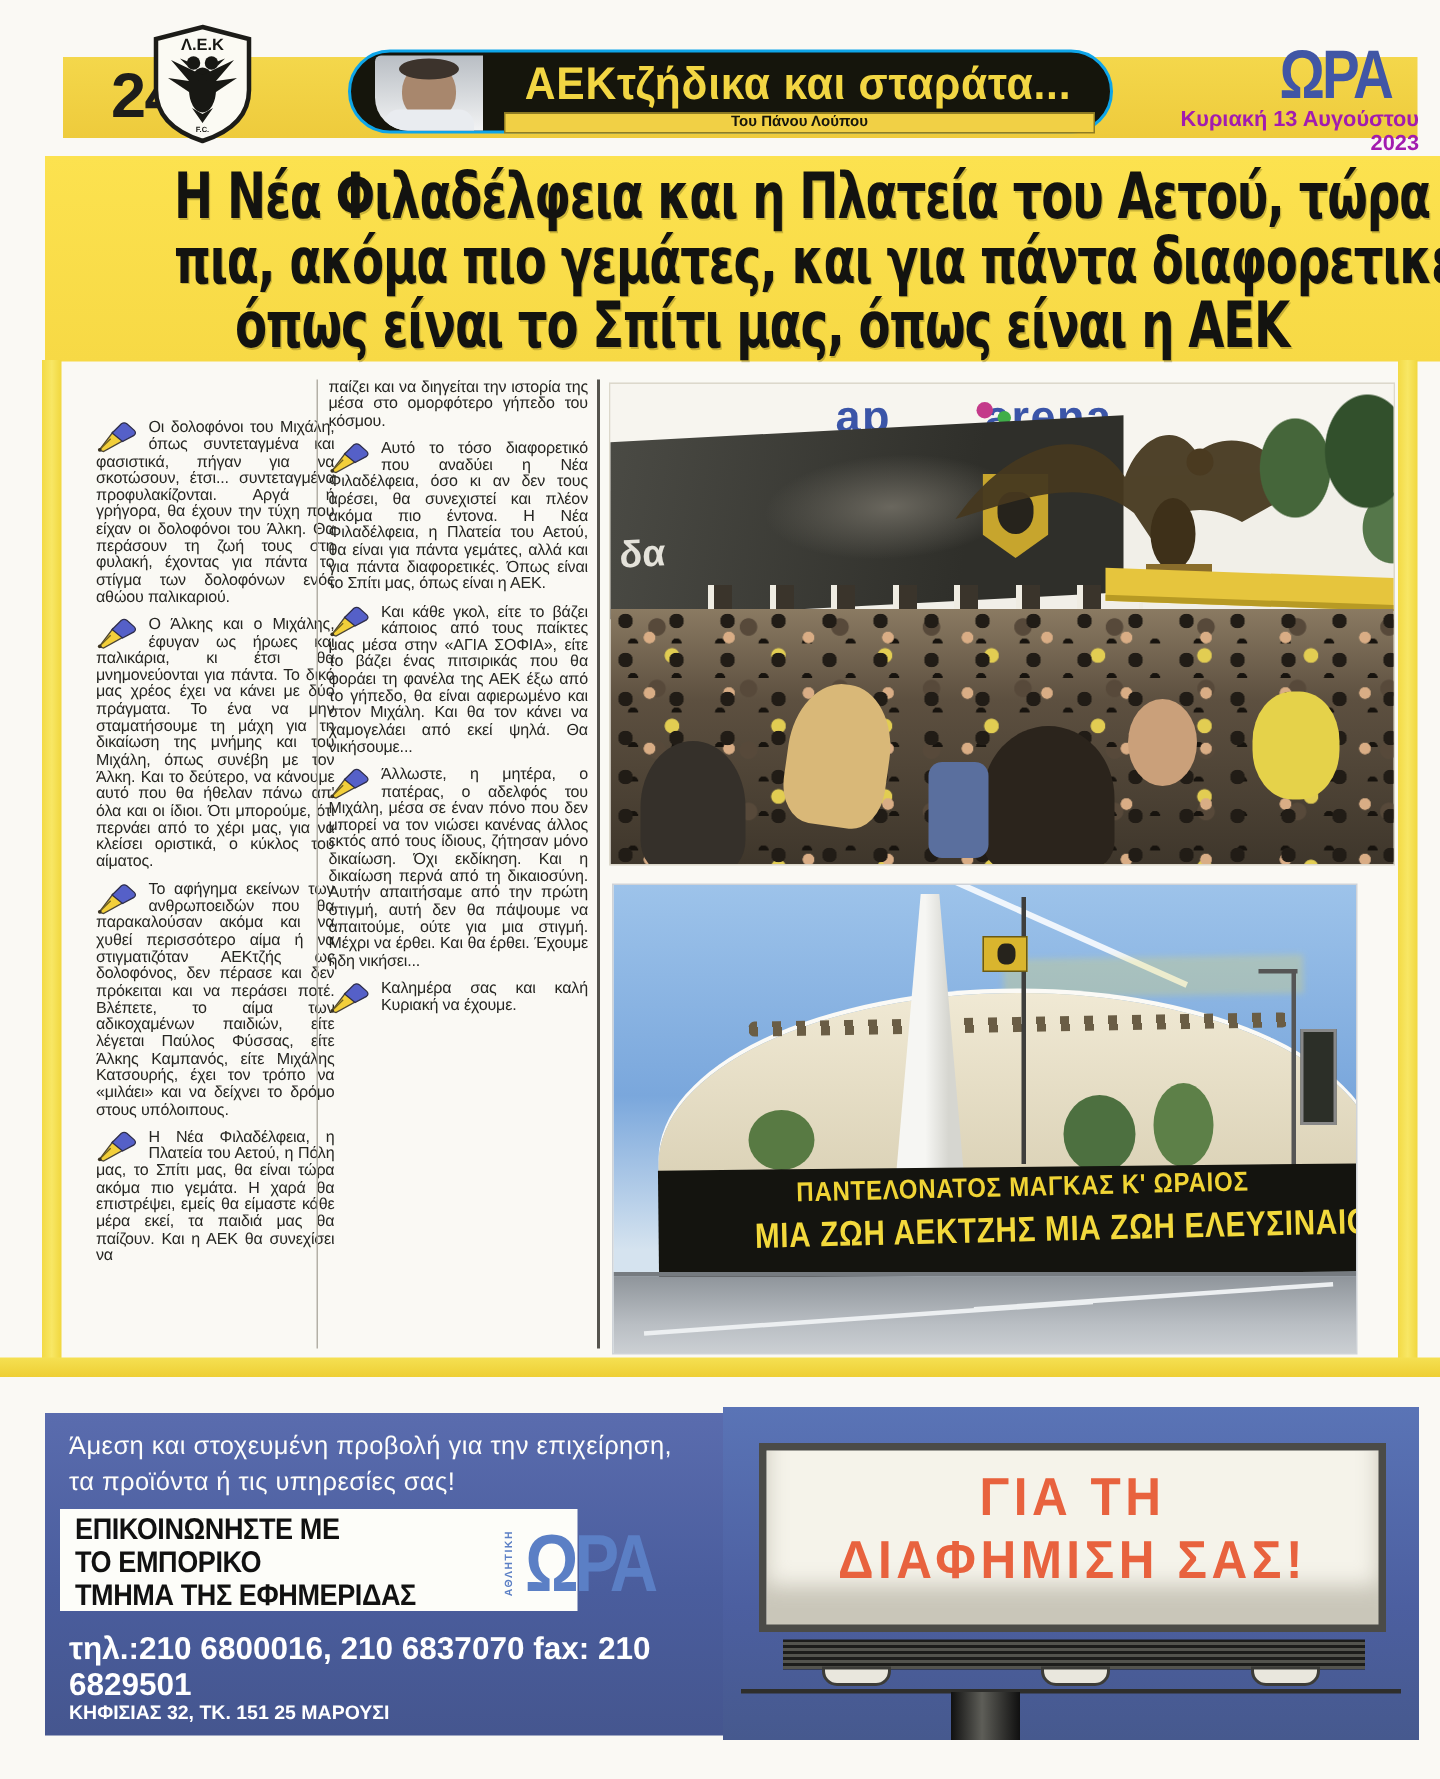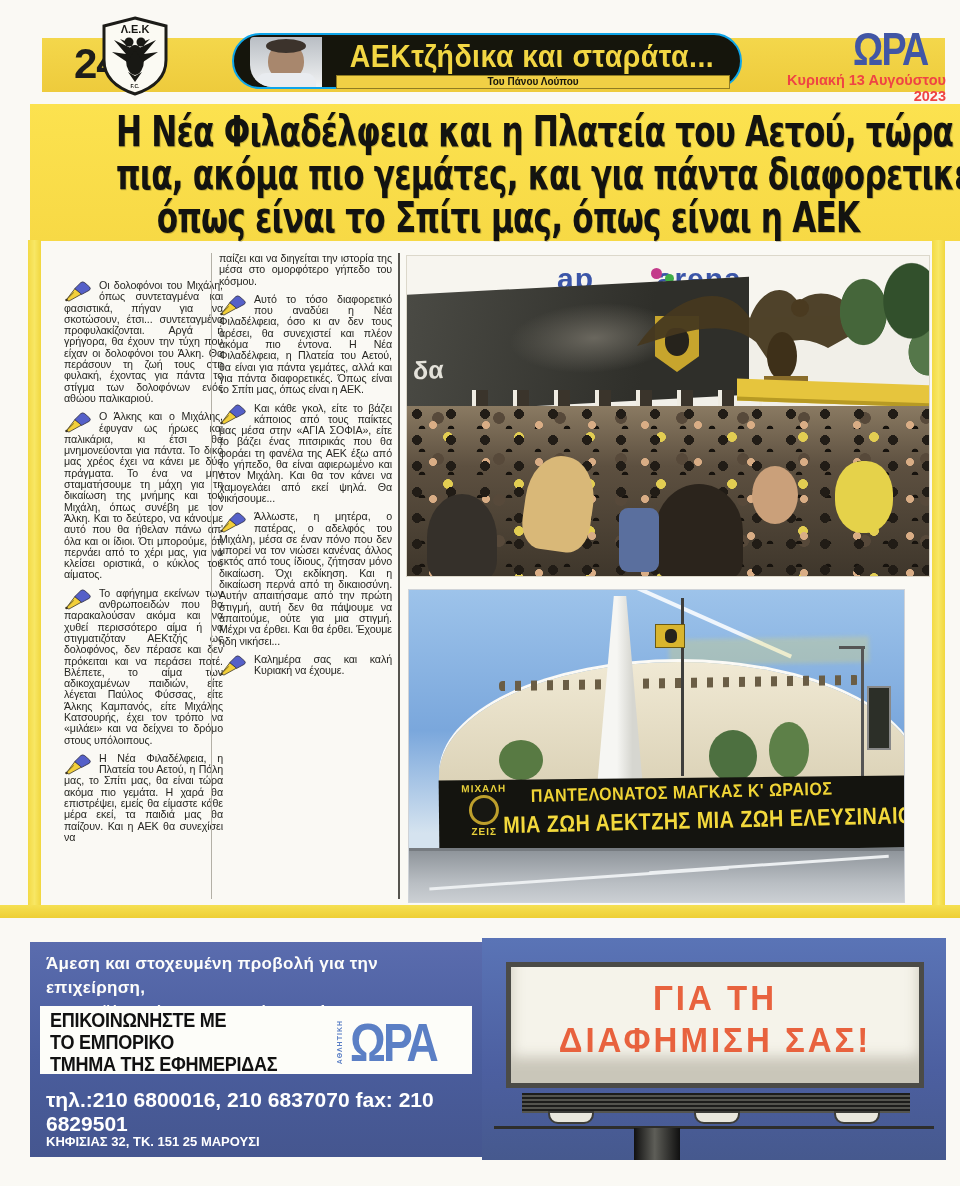--- a/index.html
+++ b/index.html
@@ -18,21 +18,21 @@
      background:linear-gradient(180deg,#b9bec4 0%,#d8dbde 55%,#f2f3f4 100%); overflow:hidden; }
   .avatar .head { position:absolute; left:18px; top:5px; width:36px; height:38px; border-radius:50% 50% 46% 46%; background:#a8876d; }
   .avatar .hair { position:absolute; left:16px; top:2px; width:40px; height:14px; border-radius:50%; background:#3c332c; }
   .avatar .shirt { position:absolute; left:6px; top:36px; width:60px; height:16px; border-radius:10px 10px 0 0; background:#e9ecf0; }
   .masthead-title { position:absolute; left:102px; top:5px; width:400px; text-align:center;
      font-size:29px; font-weight:bold; color:#f2d643; letter-spacing:.5px; transform:scale(.98,1.05); transform-origin:left top; white-space:nowrap; }
   .byline-bar { position:absolute; left:102px; top:40px; width:394px; height:14px; background:#f1d045; border:1px solid #8f7c23; }
   .byline-bar span { display:block; text-align:center; font-size:10px; font-weight:bold; color:#15150c; line-height:12px; }
   .ora-logo-top { position:absolute; left:853px; top:24px; font-size:41px; font-weight:bold; color:#4156a5; letter-spacing:-2px;
      transform:scale(.92,1.12); transform-origin:left top; }
-  .date-line { position:absolute; left:756px; top:72px; width:190px; text-align:right; font-size:14.5px; font-weight:bold; color:#ef4444; }
+  .date-line { position:absolute; left:756px; top:72px; width:190px; text-align:right; font-size:14.5px; font-weight:bold; color:#a21caf; }
 
   
   .headline-block { position:absolute; left:30px; top:104px; width:956px; height:137px;
      background:linear-gradient(180deg,#fce24f,#f7d945); padding-top:6px; }
   .headline-line { text-align:center; font-family:"DejaVu Sans", sans-serif; font-weight:bold; font-size:38px; line-height:43px;
      color:#131310; letter-spacing:-1px; transform:scale(.82,1.12); transform-origin:center; white-space:nowrap; text-shadow:1px 1px 0 rgba(60,50,0,.25); }
 
   
   .strip { position:absolute; background:linear-gradient(90deg,#f3da45,#f8e765,#f1d73e); }
   .strip-left  { left:28px; top:240px; width:13px; height:678px; }
@@ -119,22 +119,22 @@
   .p2-g2 { position:absolute; left:64px; top:32px; width:405px; font-size:21px; font-weight:bold; color:#f3d93c;
      letter-spacing:.5px; transform:rotate(-.8deg) scale(.94,1.12); transform-origin:left top; white-space:nowrap; }
   .p2-road { position:absolute; left:0; top:258px; width:497px; height:56px;
      background:linear-gradient(180deg,#8f959b 0%,#b9bec3 60%,#cdd1d5 100%); border-top:3px solid #767b80; }
   .p2-lane1 { position:absolute; left:20px; top:26px; width:300px; height:3px; background:#eceff1; transform:rotate(-4deg); }
   .p2-lane2 { position:absolute; left:240px; top:12px; width:240px; height:3px; background:#eceff1; transform:rotate(-4deg); }
 
   
   .ad-left { position:absolute; left:30px; top:942px; width:452px; height:215px;
      background:linear-gradient(180deg,#5a6cae 0%,#4a5d9d 55%,#45568f 100%); }
-  .ad-promo { position:absolute; left:16px; top:10px; font-size:17px; font-weight:bold; color:#fdfdfb; line-height:24px; letter-spacing:.3px; }
-  .ad-whitebox { position:absolute; left:10px; top:64px; width:432px; height:68px; background:#fdfdf9;padding-left:32px; }
+  .ad-promo { position:absolute; left:16px; top:10px; font-size:17px; font-weight:normal; color:#fdfdfb; line-height:24px; letter-spacing:.3px; }
+  .ad-whitebox { position:absolute; left:10px; top:64px; width:345px; height:68px; background:#fdfdf9;padding-left:32px; }
   .ad-contact { position:absolute; left:10px; top:3px; font-size:19px; font-weight:bold; color:#111; line-height:21px;
      transform:scale(.95,1.05); transform-origin:left top; letter-spacing:-.3px; }
   .ad-ora { position:absolute; left:310px; top:4px; font-size:47px; font-weight:bold; color:#5b7fc5; letter-spacing:-3px;
      transform:scale(.95,1.15); transform-origin:left top; }
   .ad-ora-vert { position:absolute; left:296px; top:14px; font-size:7px; font-weight:bold; color:#5b7fc5; letter-spacing:1px;
      writing-mode:vertical-rl; transform:rotate(180deg); }
   .ad-phone { position:absolute; left:16px; top:146px; font-size:21px; font-weight:bold; color:#fff; }
   .ad-email { position:absolute; left:16px; top:172px; font-size:20.5px; font-weight:bold; color:#fff; }
   .ad-addr  { position:absolute; left:16px; top:192px; font-size:13px; font-weight:bold; color:#fff; }
 
@@ -325,25 +325,20 @@
     <div class="p2-flag">
         <i></i>
       </div>
     <div class="p2-lamp"></div>
     <div class="p2-lamp-arm"></div>
     <div class="p2-adpanel"></div>
     <div class="blob p2-tree p2-t1"></div>
     <div class="blob p2-tree p2-t2"></div>
     <div class="blob p2-tree p2-t3"></div>
     <div class="p2-wall">
-      <div class="p2-mem">
-        <div class="t">ΜΙΧΑΛΗ</div>
-        <div class="face"></div>
-        <div class="t">ΖΕΙΣ</div>
-      </div>
       <div class="p2-g1">ΠΑΝΤΕΛΟΝΑΤΟΣ ΜΑΓΚΑΣ Κ' ΩΡΑΙΟΣ</div>
       <div class="p2-g2">ΜΙΑ ΖΩΗ ΑΕΚΤΖΗΣ ΜΙΑ ΖΩΗ ΕΛΕΥΣΙΝΑΙΟΣ</div>
     </div>
     <div class="p2-road">
       <div class="p2-lane1"></div>
       <div class="p2-lane2"></div>
     </div>
   </div>
 
   <div class="ad-left">

